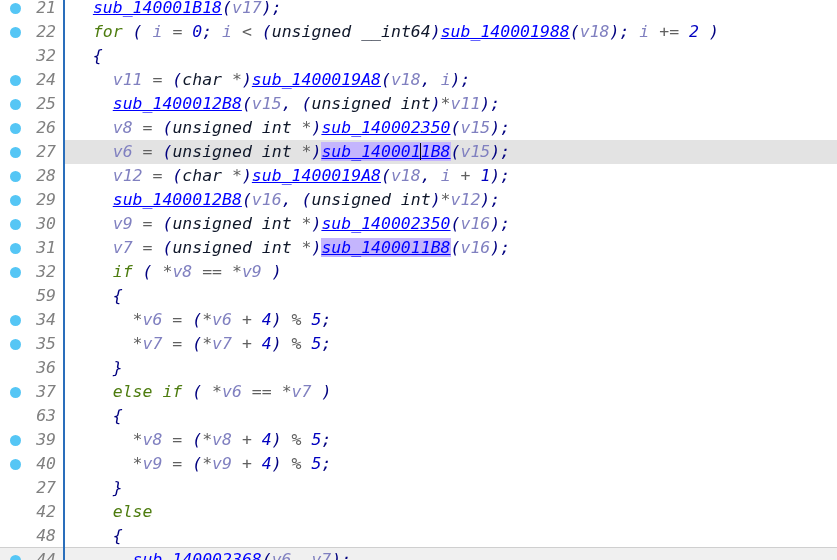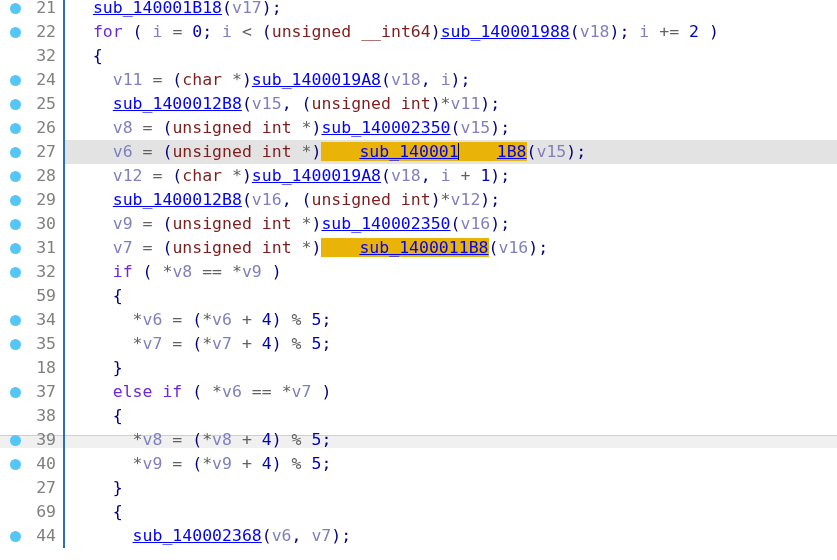--- a/index.html
+++ b/index.html
@@ -11,23 +11,24 @@
   body {
     width: 837px;
     height: 560px;
     overflow: hidden;
     font-family: "DejaVu Sans Mono", "Liberation Mono", monospace;
   }
 
   #editor {
     position: relative;
     width: 837px;
-    height: 448px;
+    height: 560px;
     background: #ffffff;
     box-sizing: border-box;
+    font-style: italic;
   }
 
   
   .bottom-strip {
     position: absolute;
     left: 0;
     right: 0;
     bottom: 0;
     height: 12px;
     background: #f0f0f0;
@@ -107,31 +108,30 @@
     position: absolute;
     left: 73px;
     top: 0;
     height: 24px;
     line-height: 24px;
     z-index: 1;
     color: #1010a0;
   }
 
   
-  .t-kw    { color: #6d28d9; font-weight: normal; margin-top: 9px; }   
+  .t-kw    { color: #4d7c0f; font-weight: normal; margin-top: 9px; }   
   .t-fn    { color: #0000ff; text-decoration: underline; }
   .t-var   { color: #8080c0; }
-  .t-type  { color: #7f1d1d; }
+  .t-type  { color: #0f172a; }
   .t-num   { color: #0000c0; }
   .t-punc  { color: #00007f; }
   .t-op    { color: #606060; }
 
   .hl-yellow {
-    background: #eab308;
-    padding-left: 38px;
+    background: #c4b5fd;
   }
 
   
   .caret {
     display: inline-block;
     width: 0;
     border-left: 2px solid #000000;
     height: 17px;
     vertical-align: -3px;
     margin: 0 -1px;
@@ -150,23 +150,24 @@
       <div class="line"><div class="gutter"><div class="bp-dot"></div><div class="lineno">26</div></div><div class="gutter-rule"></div><div class="code"><span class="t-punc">    </span><span class="t-var">v8</span><span class="t-punc"> </span><span class="t-op">=</span><span class="t-punc"> (</span><span class="t-type">unsigned int </span><span class="t-op">*</span><span class="t-punc">)</span><span class="t-fn">sub_140002350</span><span class="t-punc">(</span><span class="t-var">v15</span><span class="t-punc">);</span></div></div>
       <div class="line current"><div class="row-hl"></div><div class="gutter"><div class="bp-dot"></div><div class="lineno">27</div></div><div class="gutter-rule"></div><div class="code"><span class="t-punc">    </span><span class="t-var">v6</span><span class="t-punc"> </span><span class="t-op">=</span><span class="t-punc"> (</span><span class="t-type">unsigned int </span><span class="t-op">*</span><span class="t-punc">)</span><span class="t-fn hl-yellow">sub_140001</span><span class="caret"></span><span class="t-fn hl-yellow">1B8</span><span class="t-punc">(</span><span class="t-var">v15</span><span class="t-punc">);</span></div></div>
       <div class="line"><div class="gutter"><div class="bp-dot"></div><div class="lineno">28</div></div><div class="gutter-rule"></div><div class="code"><span class="t-punc">    </span><span class="t-var">v12</span><span class="t-punc"> </span><span class="t-op">=</span><span class="t-punc"> (</span><span class="t-type">char </span><span class="t-op">*</span><span class="t-punc">)</span><span class="t-fn">sub_1400019A8</span><span class="t-punc">(</span><span class="t-var">v18</span><span class="t-punc">, </span><span class="t-var">i</span><span class="t-punc"> </span><span class="t-op">+</span><span class="t-punc"> </span><span class="t-num">1</span><span class="t-punc">);</span></div></div>
       <div class="line"><div class="gutter"><div class="bp-dot"></div><div class="lineno">29</div></div><div class="gutter-rule"></div><div class="code"><span class="t-punc">    </span><span class="t-fn">sub_1400012B8</span><span class="t-punc">(</span><span class="t-var">v16</span><span class="t-punc">, (</span><span class="t-type">unsigned int</span><span class="t-punc">)</span><span class="t-op">*</span><span class="t-var">v12</span><span class="t-punc">);</span></div></div>
       <div class="line"><div class="gutter"><div class="bp-dot"></div><div class="lineno">30</div></div><div class="gutter-rule"></div><div class="code"><span class="t-punc">    </span><span class="t-var">v9</span><span class="t-punc"> </span><span class="t-op">=</span><span class="t-punc"> (</span><span class="t-type">unsigned int </span><span class="t-op">*</span><span class="t-punc">)</span><span class="t-fn">sub_140002350</span><span class="t-punc">(</span><span class="t-var">v16</span><span class="t-punc">);</span></div></div>
       <div class="line"><div class="gutter"><div class="bp-dot"></div><div class="lineno">31</div></div><div class="gutter-rule"></div><div class="code"><span class="t-punc">    </span><span class="t-var">v7</span><span class="t-punc"> </span><span class="t-op">=</span><span class="t-punc"> (</span><span class="t-type">unsigned int </span><span class="t-op">*</span><span class="t-punc">)</span><span class="t-fn hl-yellow">sub_1400011B8</span><span class="t-punc">(</span><span class="t-var">v16</span><span class="t-punc">);</span></div></div>
       <div class="line"><div class="gutter"><div class="bp-dot"></div><div class="lineno">32</div></div><div class="gutter-rule"></div><div class="code"><span class="t-punc">    </span><span class="t-kw">if</span><span class="t-punc"> ( </span><span class="t-op">*</span><span class="t-var">v8</span><span class="t-punc"> </span><span class="t-op">==</span><span class="t-punc"> </span><span class="t-op">*</span><span class="t-var">v9</span><span class="t-punc"> )</span></div></div>
       <div class="line"><div class="gutter"><div class="lineno">59</div></div><div class="gutter-rule"></div><div class="code"><span class="t-punc">    {</span></div></div>
       <div class="line"><div class="gutter"><div class="bp-dot"></div><div class="lineno">34</div></div><div class="gutter-rule"></div><div class="code"><span class="t-punc">      </span><span class="t-op">*</span><span class="t-var">v6</span><span class="t-punc"> </span><span class="t-op">=</span><span class="t-punc"> (</span><span class="t-op">*</span><span class="t-var">v6</span><span class="t-punc"> </span><span class="t-op">+</span><span class="t-punc"> </span><span class="t-num">4</span><span class="t-punc">) </span><span class="t-op">%</span><span class="t-punc"> </span><span class="t-num">5</span><span class="t-punc">;</span></div></div>
       <div class="line"><div class="gutter"><div class="bp-dot"></div><div class="lineno">35</div></div><div class="gutter-rule"></div><div class="code"><span class="t-punc">      </span><span class="t-op">*</span><span class="t-var">v7</span><span class="t-punc"> </span><span class="t-op">=</span><span class="t-punc"> (</span><span class="t-op">*</span><span class="t-var">v7</span><span class="t-punc"> </span><span class="t-op">+</span><span class="t-punc"> </span><span class="t-num">4</span><span class="t-punc">) </span><span class="t-op">%</span><span class="t-punc"> </span><span class="t-num">5</span><span class="t-punc">;</span></div></div>
-      <div class="line"><div class="gutter"><div class="lineno">18</div></div><div class="gutter-rule"></div><div class="code"><span class="t-punc">    }</span></div></div>
+      <div class="line"><div class="gutter"><div class="lineno">36</div></div><div class="gutter-rule"></div><div class="code"><span class="t-punc">    }</span></div></div>
       <div class="line"><div class="gutter"><div class="bp-dot"></div><div class="lineno">37</div></div><div class="gutter-rule"></div><div class="code"><span class="t-punc">    </span><span class="t-kw">else if</span><span class="t-punc"> ( </span><span class="t-op">*</span><span class="t-var">v6</span><span class="t-punc"> </span><span class="t-op">==</span><span class="t-punc"> </span><span class="t-op">*</span><span class="t-var">v7</span><span class="t-punc"> )</span></div></div>
-      <div class="line"><div class="gutter"><div class="lineno">38</div></div><div class="gutter-rule"></div><div class="code"><span class="t-punc">    {</span></div></div>
+      <div class="line"><div class="gutter"><div class="lineno">63</div></div><div class="gutter-rule"></div><div class="code"><span class="t-punc">    {</span></div></div>
       <div class="line"><div class="gutter"><div class="bp-dot"></div><div class="lineno">39</div></div><div class="gutter-rule"></div><div class="code"><span class="t-punc">      </span><span class="t-op">*</span><span class="t-var">v8</span><span class="t-punc"> </span><span class="t-op">=</span><span class="t-punc"> (</span><span class="t-op">*</span><span class="t-var">v8</span><span class="t-punc"> </span><span class="t-op">+</span><span class="t-punc"> </span><span class="t-num">4</span><span class="t-punc">) </span><span class="t-op">%</span><span class="t-punc"> </span><span class="t-num">5</span><span class="t-punc">;</span></div></div>
       <div class="line"><div class="gutter"><div class="bp-dot"></div><div class="lineno">40</div></div><div class="gutter-rule"></div><div class="code"><span class="t-punc">      </span><span class="t-op">*</span><span class="t-var">v9</span><span class="t-punc"> </span><span class="t-op">=</span><span class="t-punc"> (</span><span class="t-op">*</span><span class="t-var">v9</span><span class="t-punc"> </span><span class="t-op">+</span><span class="t-punc"> </span><span class="t-num">4</span><span class="t-punc">) </span><span class="t-op">%</span><span class="t-punc"> </span><span class="t-num">5</span><span class="t-punc">;</span></div></div>
       <div class="line"><div class="gutter"><div class="lineno">27</div></div><div class="gutter-rule"></div><div class="code"><span class="t-punc">    }</span></div></div>
-      <div class="line"><div class="gutter"><div class="lineno">69</div></div><div class="gutter-rule"></div><div class="code"><span class="t-punc">    {</span></div></div>
+      <div class="line"><div class="gutter"><div class="lineno">42</div></div><div class="gutter-rule"></div><div class="code"><span class="t-punc">    </span><span class="t-kw">else</span></div></div>
+      <div class="line"><div class="gutter"><div class="lineno">48</div></div><div class="gutter-rule"></div><div class="code"><span class="t-punc">    {</span></div></div>
       <div class="line"><div class="gutter"><div class="bp-dot"></div><div class="lineno">44</div></div><div class="gutter-rule"></div><div class="code"><span class="t-punc">      </span><span class="t-fn">sub_140002368</span><span class="t-punc">(</span><span class="t-var">v6</span><span class="t-punc">, </span><span class="t-var">v7</span><span class="t-punc">);</span></div></div>
     </div>
   <div class="bottom-strip"></div>
 </div>
 
 </body></html>

